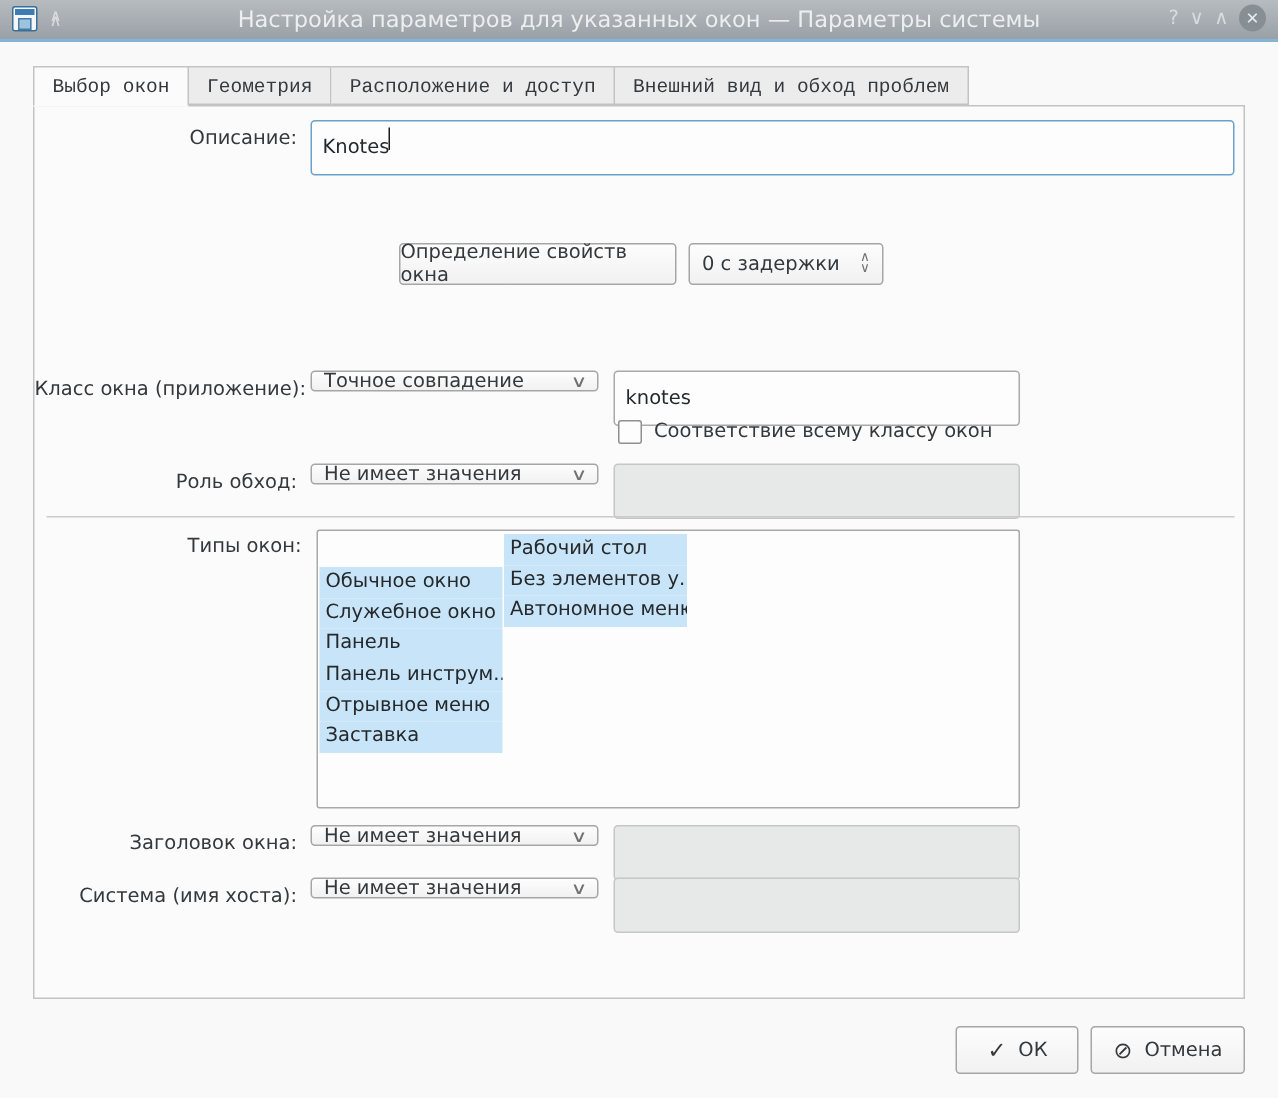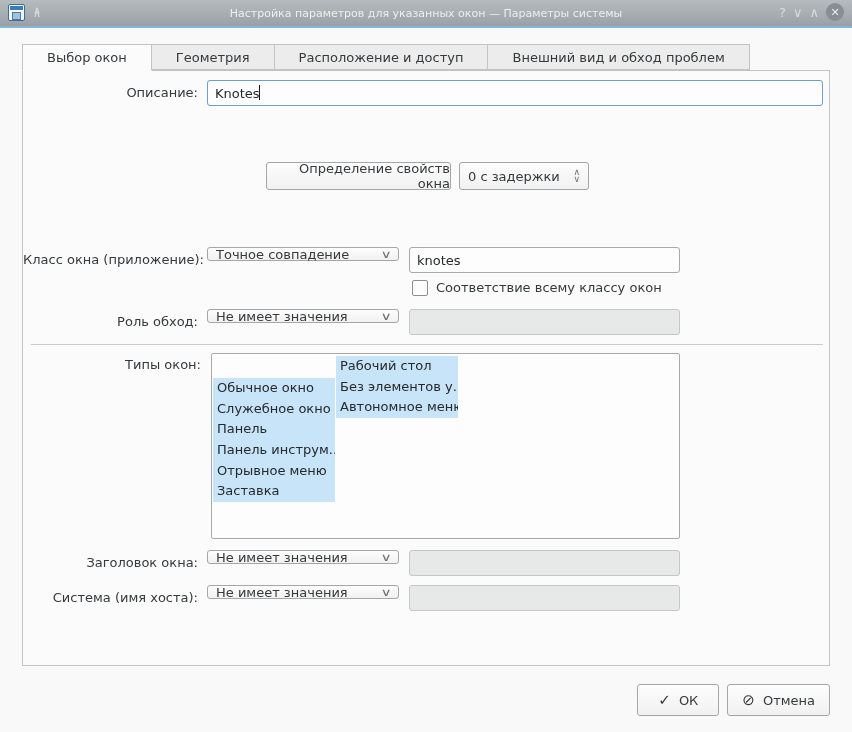--- a/index.html
+++ b/index.html
@@ -13,60 +13,60 @@
   
   .titlebar {
     position:absolute; left:0; top:0; width:852px; height:28px;
     background:linear-gradient(#b6bbbf,#9aa1a6);
     border-bottom:2px solid #85b4d9;
     display:flex; align-items:center;
   }
   .titlebar-title {
     position:absolute; left:0; right:0; top:0; height:26px;
     display:flex; align-items:center; justify-content:center;
-    color:#eceeef; font-size:11px; pointer-events:none;
+    color:#eceeef; font-size:15px; pointer-events:none;
   }
   .tb-left { position:absolute; left:8px; top:4px; display:flex; gap:8px; align-items:center; }
   .tb-right { position:absolute; right:8px; top:3px; display:flex; gap:7px; align-items:center; }
   .app-icon {
     width:17px; height:17px; background:#f4f6f7; border:1px solid #3a6f9a; border-radius:2px;
     position:relative;
   }
   .app-icon::before { content:""; position:absolute; left:1px; right:1px; top:1px; height:4px; background:#3d7cb5; }
   .app-icon::after { content:""; position:absolute; left:3px; top:7px; width:7px; height:6px; background:#9cc3e0; border:1px solid #4a7ca3; }
   .tb-glyph { color:#d9dcde; font-size:13px; line-height:1; cursor:default; }
   .keep-above { display:flex; flex-direction:column; line-height:6px; font-size:11px; color:#d9dcde; letter-spacing:0; }
   .close-btn {
     width:18px; height:18px; border-radius:50%; background:#878f95;
     color:#e8eaeb; display:flex; align-items:center; justify-content:center;
     font-size:11px; line-height:1;
   }
 
   
   .tabbar { position:absolute; left:22px; top:44px; height:27px; display:flex; z-index:3; }
   .tab {
-    height:26px; padding:0 24px; display:flex; align-items:center;
+    height:26px; padding:0 12px; display:flex; align-items:center;
     background:#ececec; border:1px solid #c3c3c3; border-left:none;
-    color:#36393b; white-space:nowrap;
+    color:#36393b; white-space:nowrap;font-family:Liberation Mono, monospace;
   }
   .tab:first-child { border-left:1px solid #c3c3c3; }
   .tab.active {
     background:#fbfbfb; height:27px; border-bottom:1px solid #fbfbfb;
     position:relative; z-index:4;
   }
 
   
   .pane {
     position:absolute; left:22px; top:70px; width:808px; height:596px;
     background:#fbfbfb; border:1px solid #c3c3c3;
   }
   .label { position:absolute; height:20px; line-height:20px; text-align:right; color:#36393b; white-space:nowrap; }
 
   .text-input {
-    position:absolute; height:26px; background:#fdfdfd;
+    position:absolute; height:37px; background:#fdfdfd;
     border:1px solid #a9a9a9; border-radius:3px; padding:12px 7px;
     font:13px "DejaVu Sans","Liberation Sans",sans-serif; color:#26292b; outline:none;
   }
   .text-input.focused { border-color:#6aa1c9; }
   .text-input:disabled, .text-input.disabled { background:#e7e8e8; border-color:#c6c6c6; }
   .caret { position:absolute; width:1px; height:15px; background:#1a1a1a; }
 
   .btn {
     position:absolute; background:linear-gradient(#fdfdfd,#f1f1f1);
     border:1px solid #a6a6a6; border-radius:3px;
@@ -147,21 +147,21 @@
     <div class="tab">Расположение и доступ</div>
     <div class="tab">Внешний вид и обход проблем</div>
   </div>
 
   <div class="pane">
 
     <div class="label" style="left:0; top:12px; width:175px;">Описание:</div>
     <input class="text-input focused" style="left: 184px; top: 9px; width: 616px;" value="Knotes">
     <div class="caret" style="left:236px; top:14px;"></div>
 
-    <div class="btn" style="left:243px; top:91px; width:185px; height:28px;text-align:right;">
+    <div class="btn" style="left:243px; top:91px; width:185px; height:28px;">
       <span>Определение свойств окна</span>
     </div>
     <div class="spin" style="left:436px; top:91px; width:130px;">
       <span>0 с задержки</span>
       <span class="spin-arrows">
           <span>∧</span>
           <span>∨</span>
         </span>
     </div>
 

